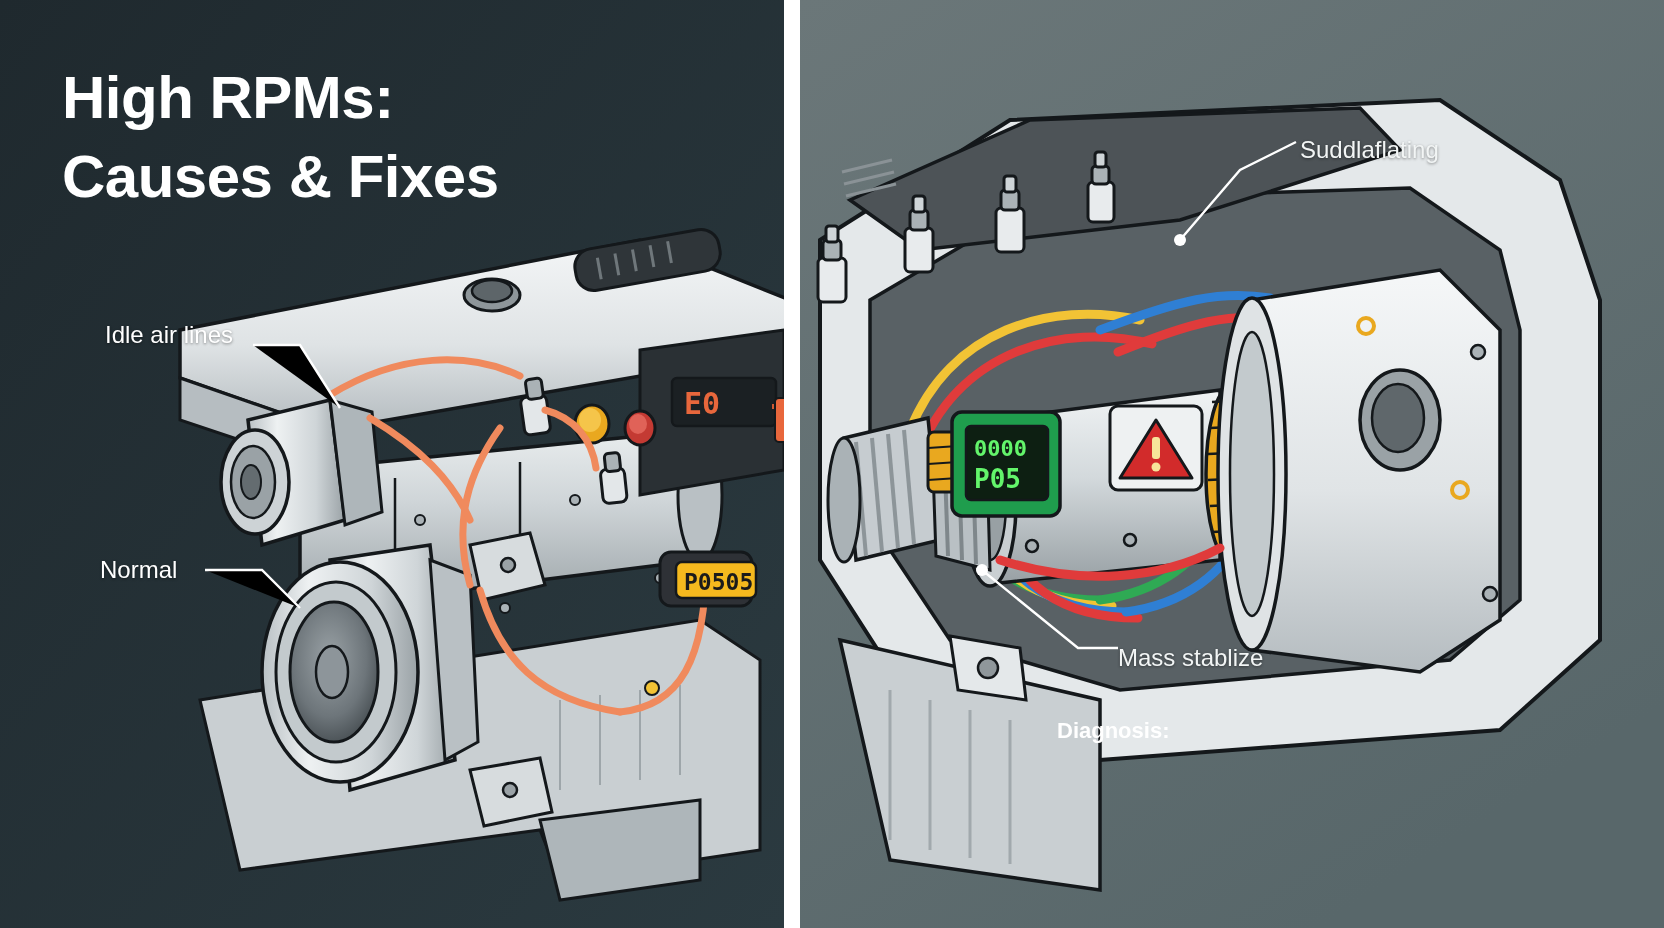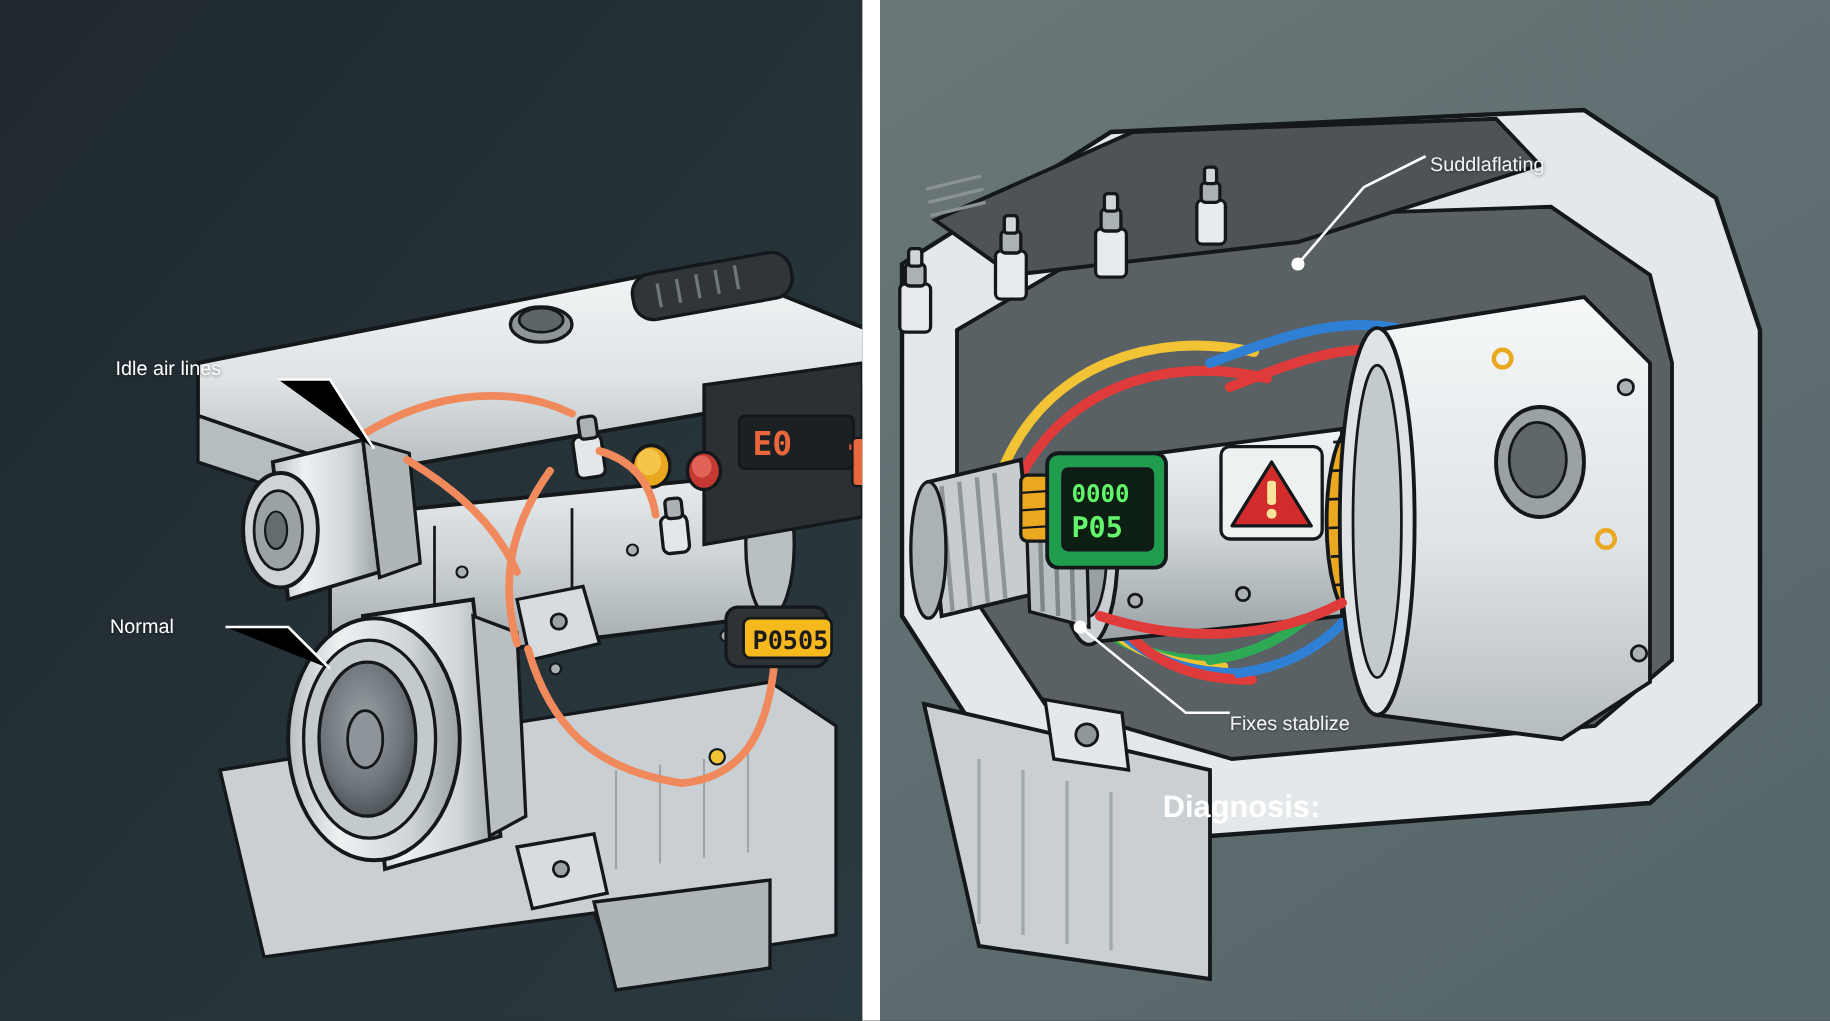--- a/index.html
+++ b/index.html
@@ -16,27 +16,27 @@
   .divider { position:absolute; left:784px; top:0; width:16px; height:928px; background:#ffffff; }
 
   
   .title {
     position:absolute; left:62px; top:58px;
     color:#ffffff; font-size:60px; font-weight:bold;
     line-height:1.32; letter-spacing:-0.5px; white-space:pre-line;
   }
 
   
-  .callout { position:absolute; color:#ffffff; font-size:18px; white-space:nowrap;
+  .callout { position:absolute; color:#ffffff; font-size:24px; white-space:nowrap;
              text-shadow:0 1px 3px rgba(0,0,0,.45);text-align:right; }
   .callout-dark { color:#f2f5f5; }
 
   
   .diagnosis { position:absolute; left:1057px; top:718px; width:560px; }
-  .diagnosis-title { color:#ffffff; font-size:28px; font-weight:bold; margin-bottom:4px; }
+  .diagnosis-title { color:#ffffff; font-size:22px; font-weight:bold; margin-bottom:4px; }
   .diagnosis-body  { color:#ffffff; font-size:27px; font-weight:bold; line-height:1.32; white-space:pre-line; }
 
   
   svg.art { position:absolute; left:0; top:0; }
 
   
   .code-chip-text { font-family:"DejaVu Sans Mono", monospace; font-weight:bold; }
   .lcd-text { font-family:"DejaVu Sans Mono", monospace; font-weight:bold; fill:#63f56b; }
 </style>
 </head>
@@ -170,20 +170,22 @@
       </g>
 
       <polyline points="253,345 300,345 340,408"></polyline>
       <polyline points="205,570 262,570 300,608"></polyline>
       <g fill="none" stroke="#ffffff" stroke-width="2.4">
         <polyline points="253,345 300,345 340,408"></polyline>
         <polyline points="205,570 262,570 300,608"></polyline>
       </g>
     </svg>
 
+    <div class="title">High RPMs:
+Causes &amp; Fixes</div>
 
     <div class="callout" style="left:105px; top:335px; transform:translateY(-50%);">Idle air lines</div>
 
     <div class="callout" style="left:100px; top:570px; transform:translateY(-50%);">Normal</div>
   </div>
 
   <div class="divider"></div>
 
   <div class="panel panel-right">
 
@@ -351,20 +353,20 @@
       <g fill="none" stroke="#ffffff" stroke-width="2.4">
         <polyline points="380,240 440,170 496,142"></polyline>
         <polyline points="182,570 278,648 318,648"></polyline>
       </g>
       <circle cx="380" cy="240" r="6" fill="#ffffff"></circle>
       <circle cx="182" cy="570" r="6" fill="#ffffff"></circle>
     </svg>
 
     <div class="callout callout-dark" style="left:500px; top:150px; transform:translateY(-50%);">Suddlaflating</div>
 
-    <div class="callout callout-dark" style="left:318px; top:658px; transform:translateY(-50%);">Fixes stablize</div>
+    <div class="callout callout-dark" style="left:318px; top:658px; transform:translateY(-50%);">Mass stablize</div>
 
     <div class="diagnosis" style="left:257px; top:718px;">
       <div class="diagnosis-title">Diagnosis:</div>
     </div>
   </div>
 
 </div>
 
 </body></html>

